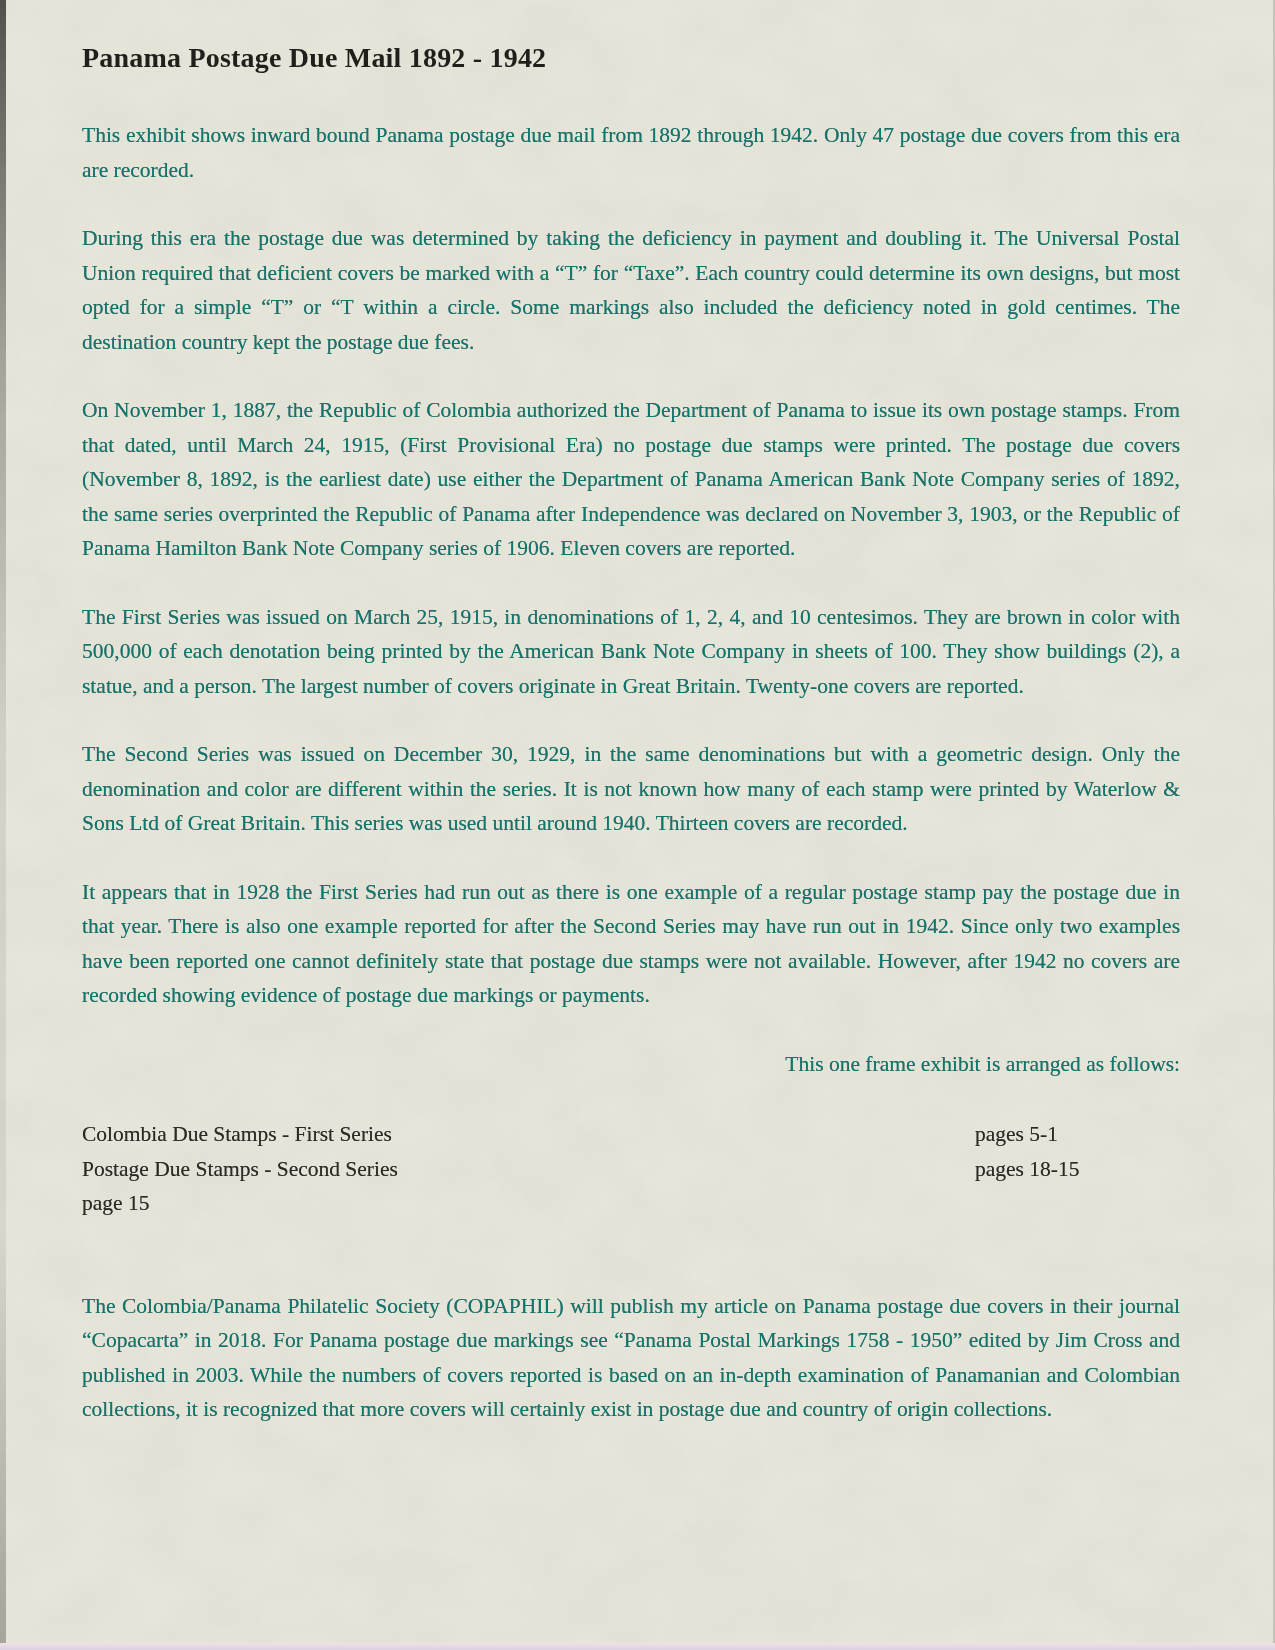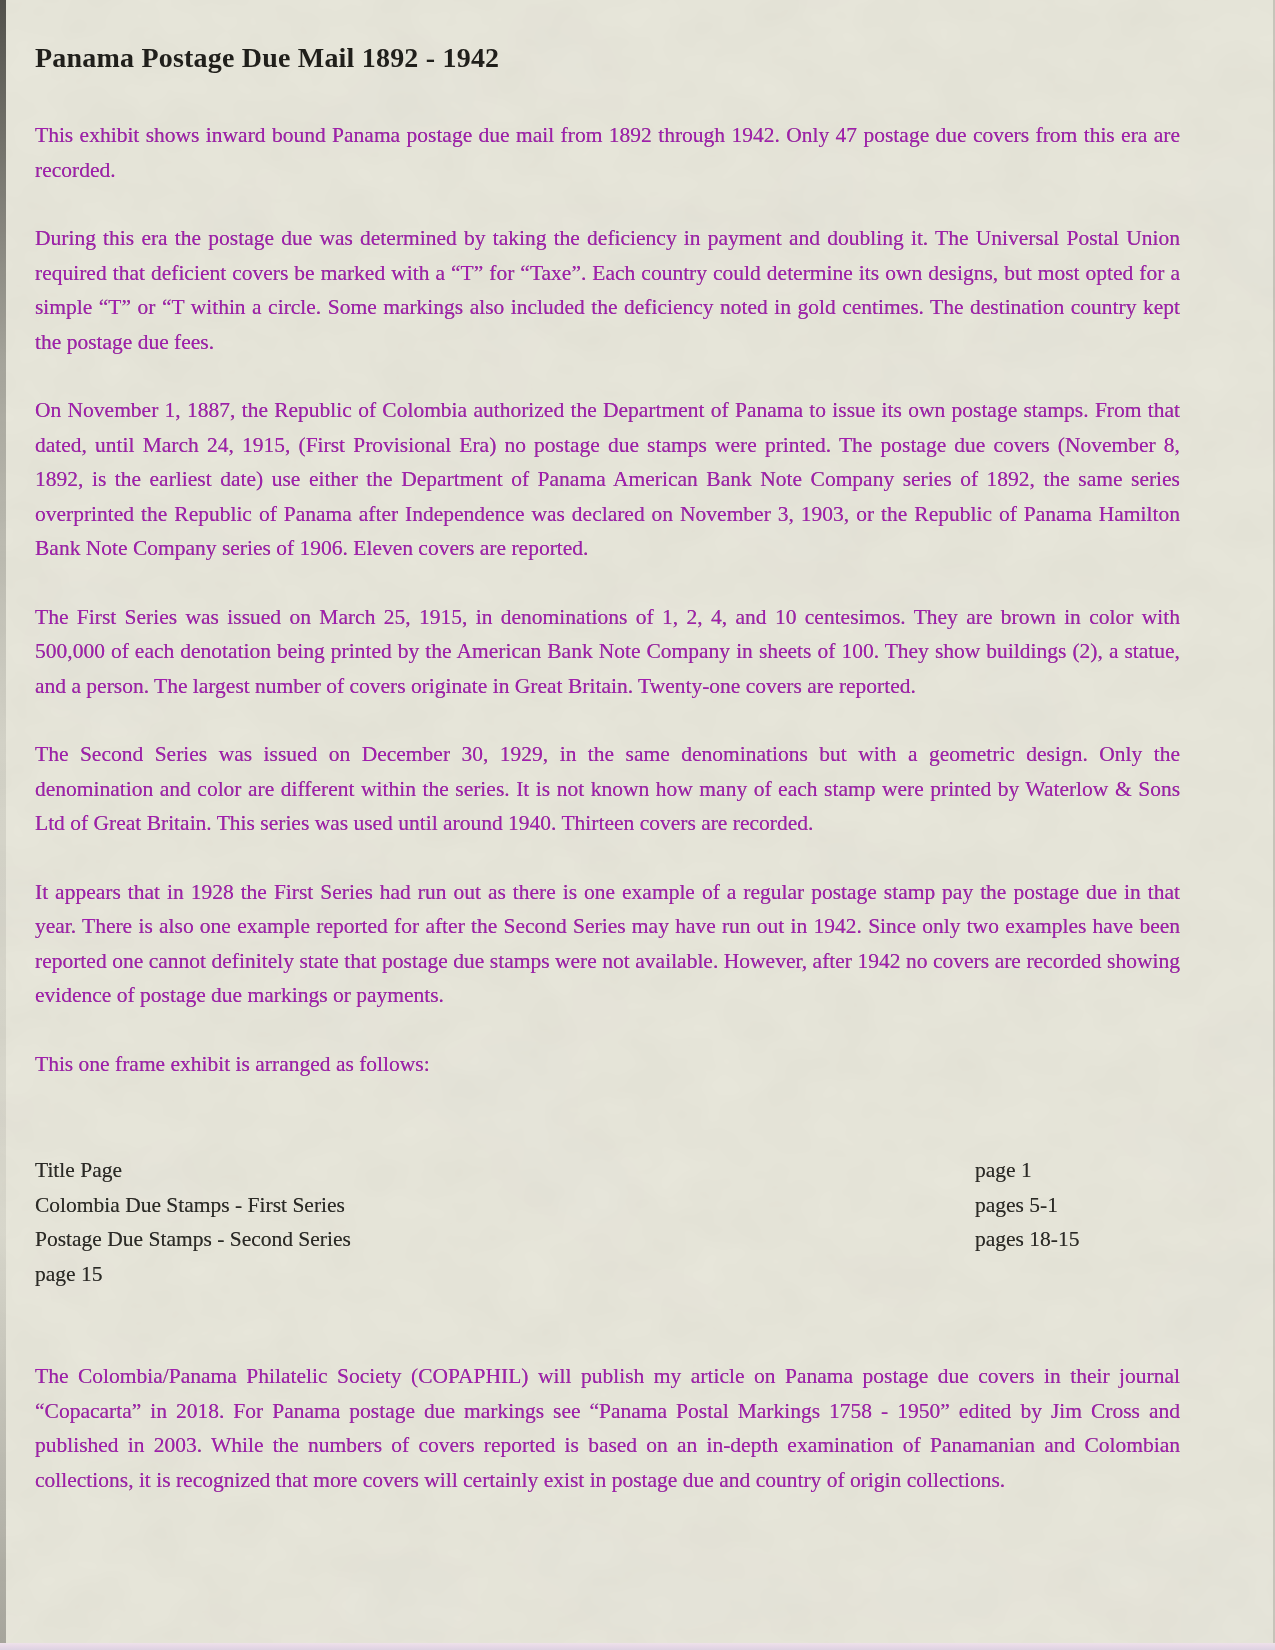--- a/index.html
+++ b/index.html
@@ -48,41 +48,41 @@
     position: absolute;
     left: 0; right: 0; bottom: 0;
     height: 7px;
     z-index: 3;
     background: linear-gradient(to bottom, #eee2ea 0%, #e6d7e6 55%, #dcd2e2 100%);
     pointer-events: none;
   }
   .content {
     position: relative;
     z-index: 1;
-    padding: 42px 95px 0 35px;
+    padding: 42px 95px 0 82px;
     box-sizing: border-box;
   }
   .doc-title {
     font-size: 28px;
     font-weight: bold;
     letter-spacing: 0.2px;
     color: #201f1b;
     margin: 0 0 44px 0;
   }
   .para {
     font-size: 21.5px;
     line-height: 34.5px;
     text-align: justify;
     margin: 0 0 34px 0;
-    color: #a21caf;
+    color: #0f766e;
     text-shadow: 0 0 0.5px rgba(43,42,38,0.55);
   }
   .para.intro {
-    text-align: left;
-    margin-bottom: 72px;
+    text-align: right;
+    margin-bottom: 36px;
   }
   .toc {
     margin: 0 0 0 0;
   }
   .toc-row {
     display: grid;
     grid-template-columns: 1fr 205px;
     font-size: 21.5px;
     line-height: 34.5px;
     text-shadow: 0 0 0.5px rgba(43,42,38,0.55);
@@ -124,24 +124,20 @@
     <p class="para">The First Series was issued on March 25, 1915, in denominations of 1, 2, 4, and 10 centesimos. They are brown in color with 500,000 of each denotation being printed by the American Bank Note Company in sheets of 100.  They show buildings (2), a statue, and a person.  The largest number of covers originate in Great Britain.  Twenty-one covers are reported.</p>
 
     <p class="para">The Second Series was issued on December 30, 1929, in the same denominations but with a geometric design.  Only the denomination and color are different within the series.  It is not known how many of each stamp were printed by Waterlow &amp; Sons Ltd of Great Britain. This series was used until around 1940. Thirteen covers are recorded.</p>
 
     <p class="para">It appears that in 1928 the First Series had run out as there is one example of a regular postage stamp pay the postage due in that year.  There is also one example reported for after the Second Series may have run out in 1942.  Since only two examples have been reported one cannot definitely state that postage due stamps were not available.  However, after 1942 no covers are recorded showing evidence of postage due markings or payments.</p>
 
     <p class="para intro">This one frame exhibit is arranged as follows:</p>
 
     <div class="toc">
       <div class="toc-row">
-        <span>Title Page</span>
-        <span>page 1</span>
-      </div>
-      <div class="toc-row">
         <span>Colombia Due Stamps - First Series</span>
         <span>pages 5-1</span>
       </div>
       <div class="toc-row">
         <span>Postage Due Stamps - Second Series</span>
         <span>pages 18-15</span>
       </div>
       <div class="toc-row">
         <span>page 15</span>
       </div>

